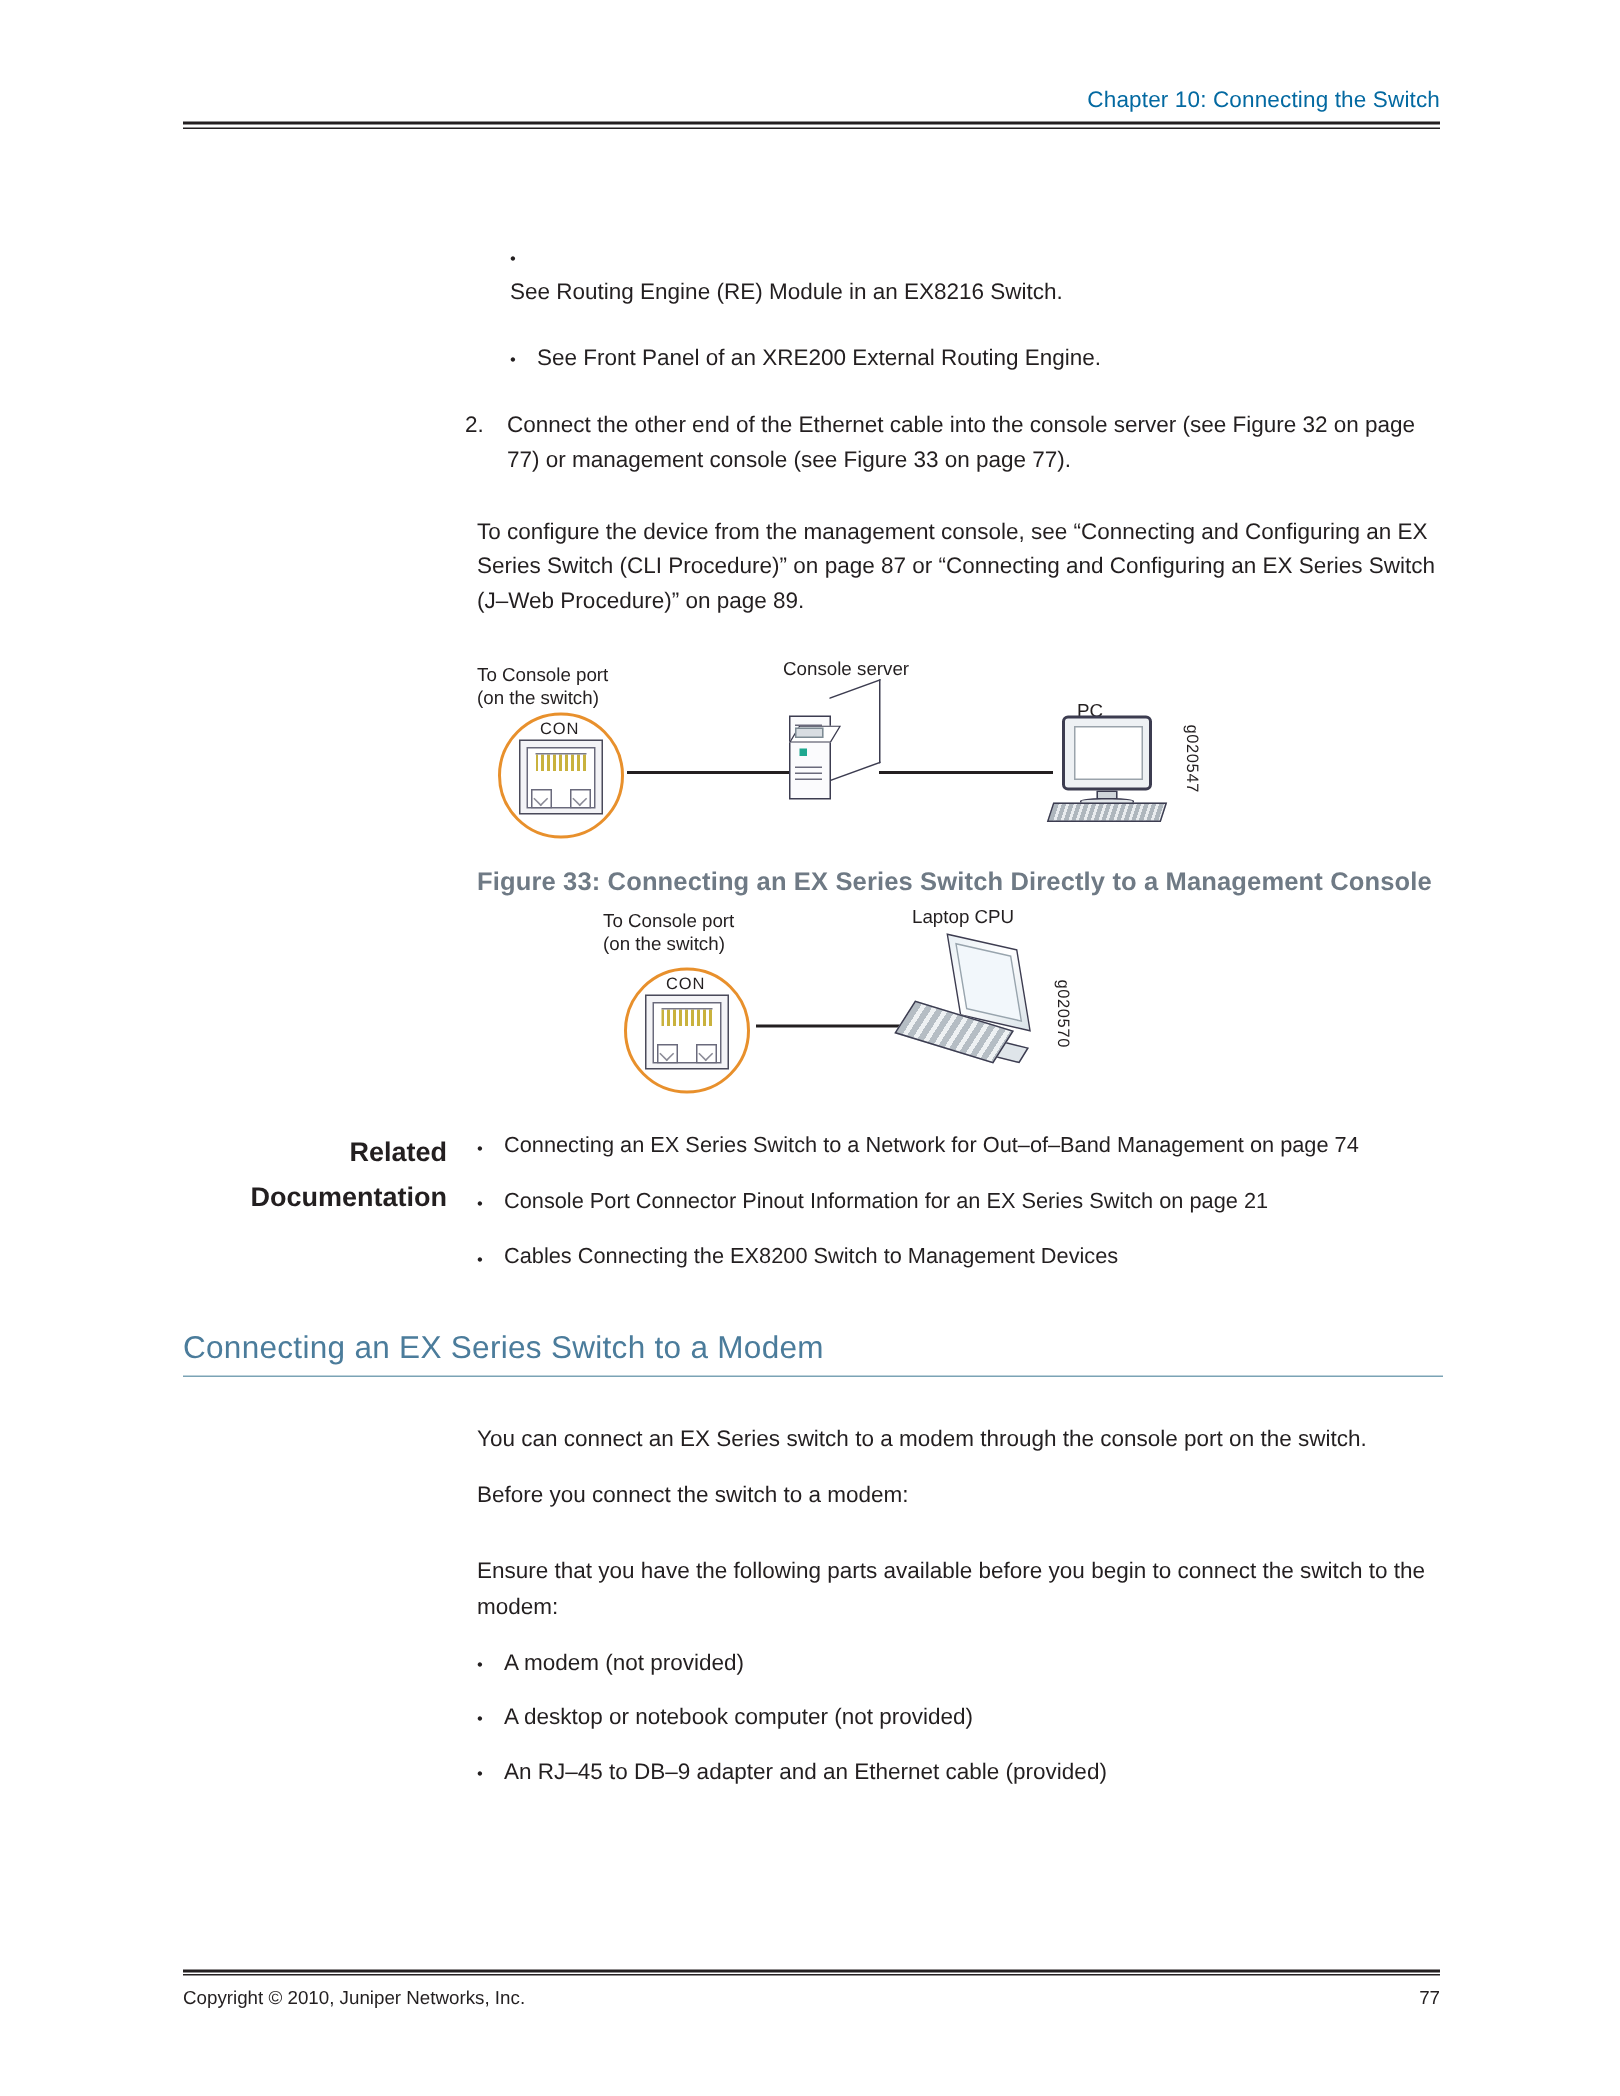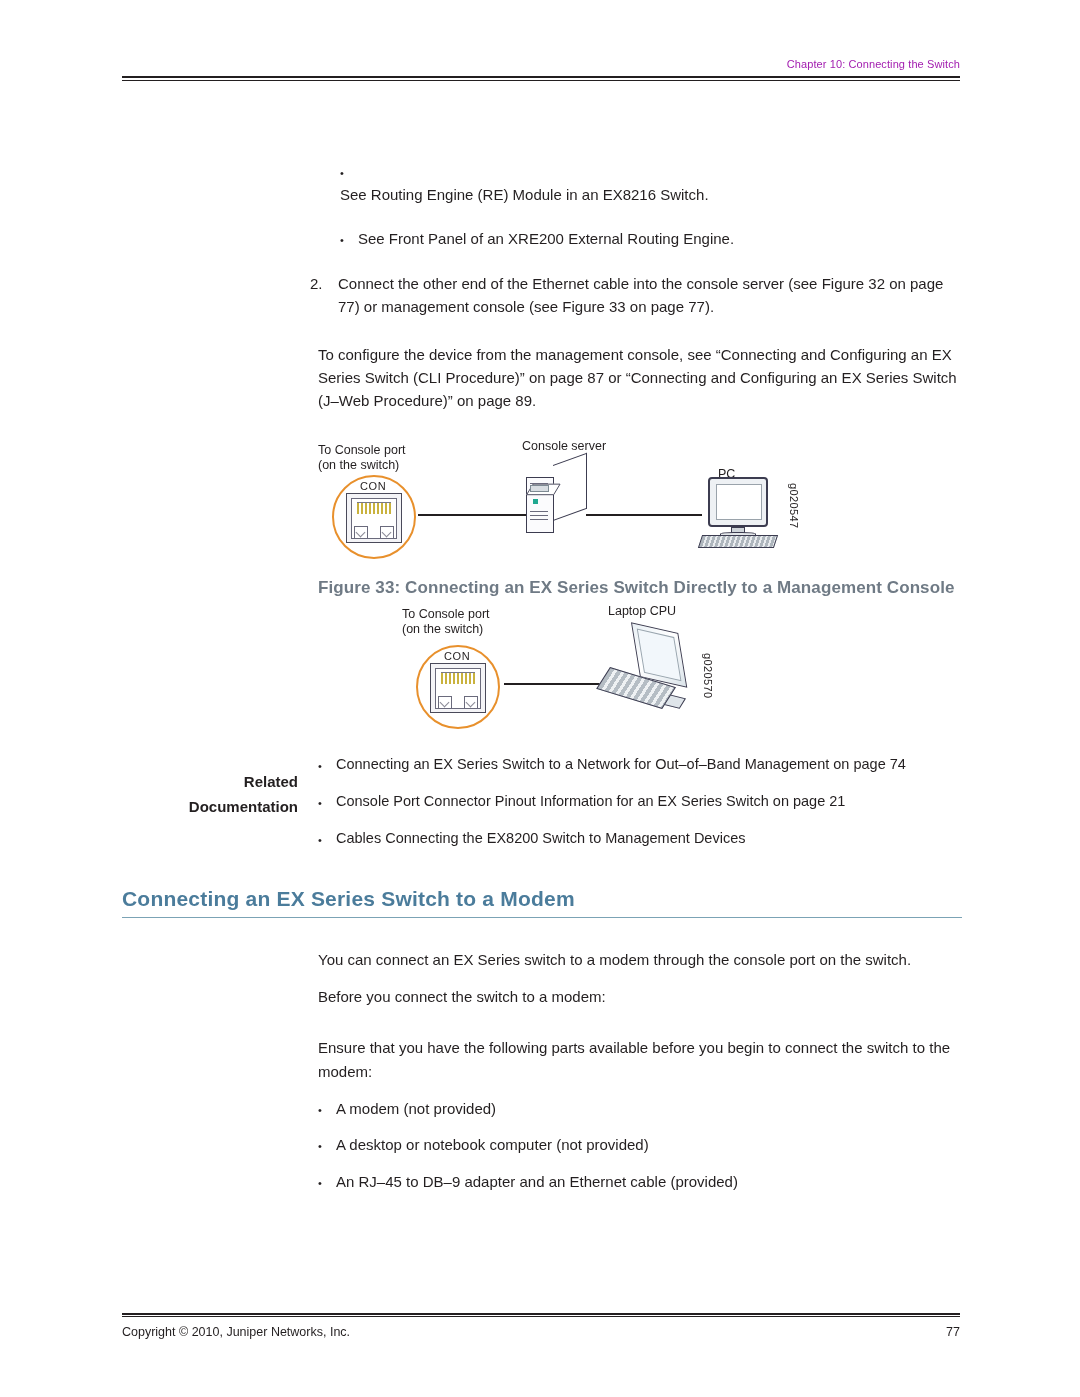--- a/index.html
+++ b/index.html
@@ -23,22 +23,22 @@
 
   
   .header {
     position: absolute;
     top: 58px;
     left: 122px;
     width: 838px;
   }
   .header-text {
     text-align: right;
-    font-size: 11px;
-    color: #a21caf;
+    font-size: 15px;
+    color: #0369a1;
     letter-spacing: 0.1px;
     padding-bottom: 6px;
   }
   .header-rule {
     border-top: 2.5px solid #231f20;
     border-bottom: 1px solid #231f20;
     height: 1.5px;
     box-sizing: content-box;
   }
 
@@ -354,37 +354,36 @@
   .related {
     position: relative;
     margin-top: 22px;
   }
   .related-label {
     position: absolute;
     left: 0;
     top: 0;
     width: 176px;
     text-align: right;
-    font-size: 15px;
+    font-size: 18px;
     font-weight: bold;
     line-height: 1.7;
     color: #231f20;
-    margin-top: 16px;
   }
   .related-list { margin-left: 196px; }
   .related-list .bullet-row { margin-bottom: 14px; font-size: 14.5px; }
 
   
   .section-head {
     margin-left: 0;
     margin-top: 36px;
     padding-bottom: 6px;
     border-bottom: 1.6px solid #7ba3b5;
     font-size: 21px;
-    font-weight: bold;
+    font-weight: normal;
     color: #4b7c9b;
     letter-spacing: 0.2px;
   }
 
   .spacer-sm { height: 14px; }
   .spacer-md { height: 22px; }
   .spacer-lg { height: 30px; }
 
   
   .footer {

